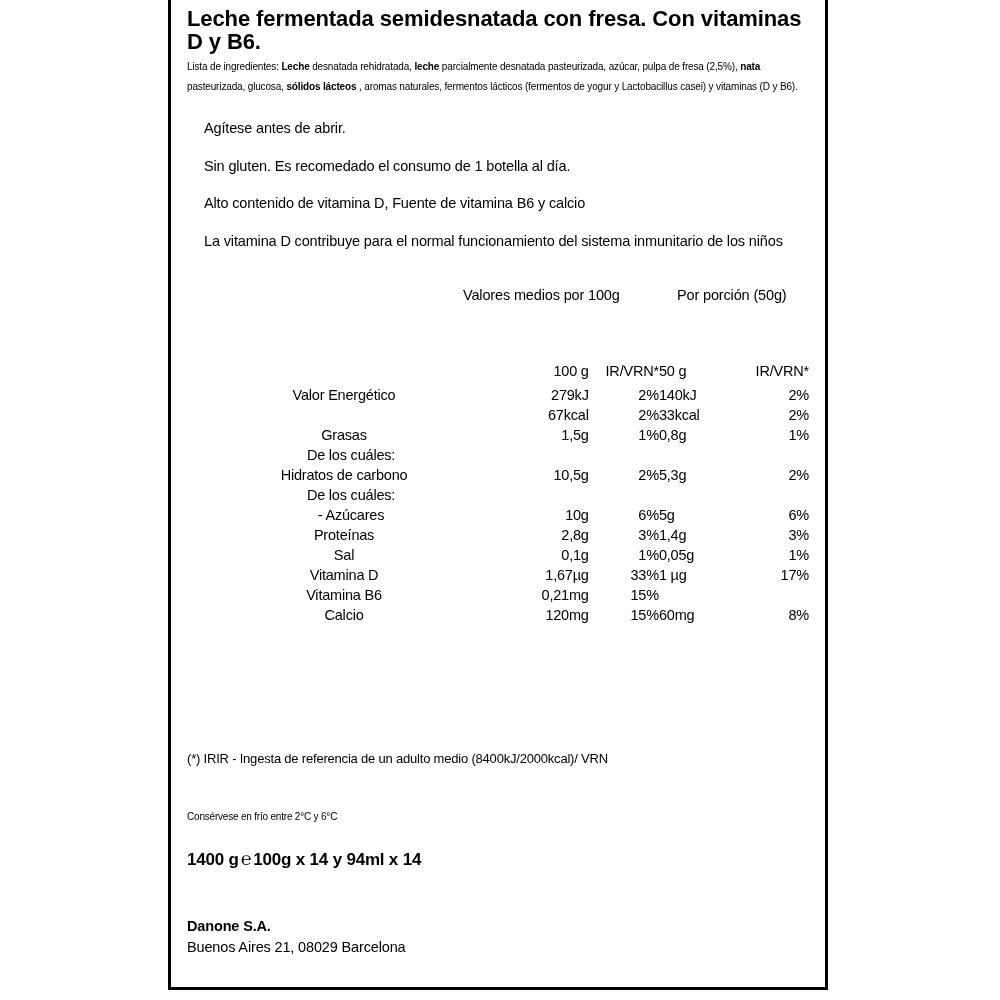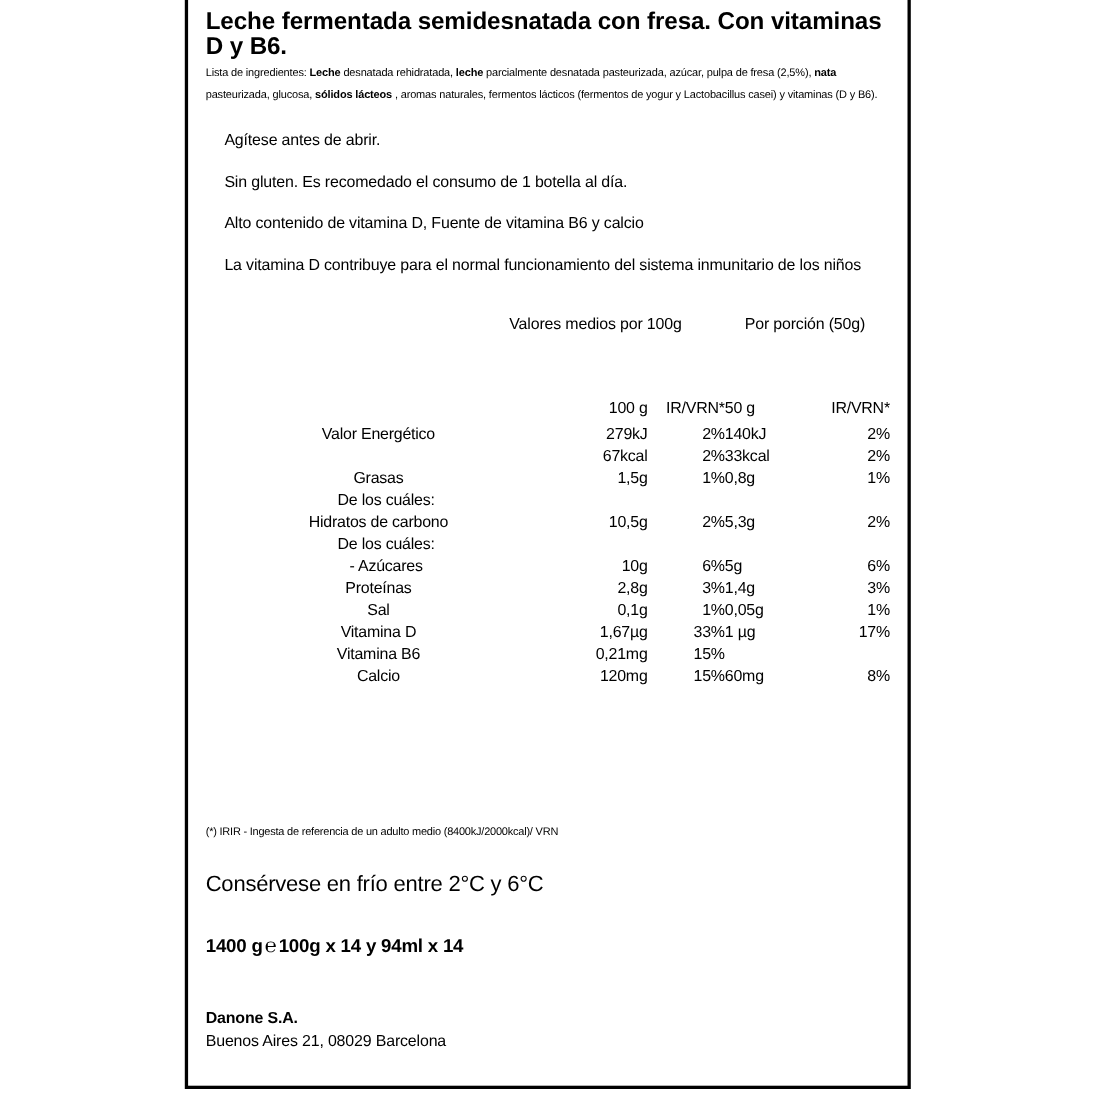--- a/index.html
+++ b/index.html
@@ -108,28 +108,28 @@
   .nut-table .c-p2 { text-align: right; width: 56px; }
 
   .nut-table tr.head td { padding-bottom: 4px; }
   .indent-1 { padding-left: 14px !important; }
 
   
   .footnote {
     position: absolute;
     top: 752px;
     left: 0;
+    font-size: 13px;
+    letter-spacing: -0.2px;
+  }
+  .storage {
+    position: absolute;
+    top: 812px;
+    left: 0;
     font-size: 10px;
-    letter-spacing: -0.2px;
-  }
-  .storage {
-    position: absolute;
-    top: 794px;
-    left: 0;
-    font-size: 20px;
     letter-spacing: -0.2px;
   }
   .netweight {
     position: absolute;
     top: 850px;
     left: 0;
     font-size: 17px;
     font-weight: bold;
     letter-spacing: -0.2px;
   }

